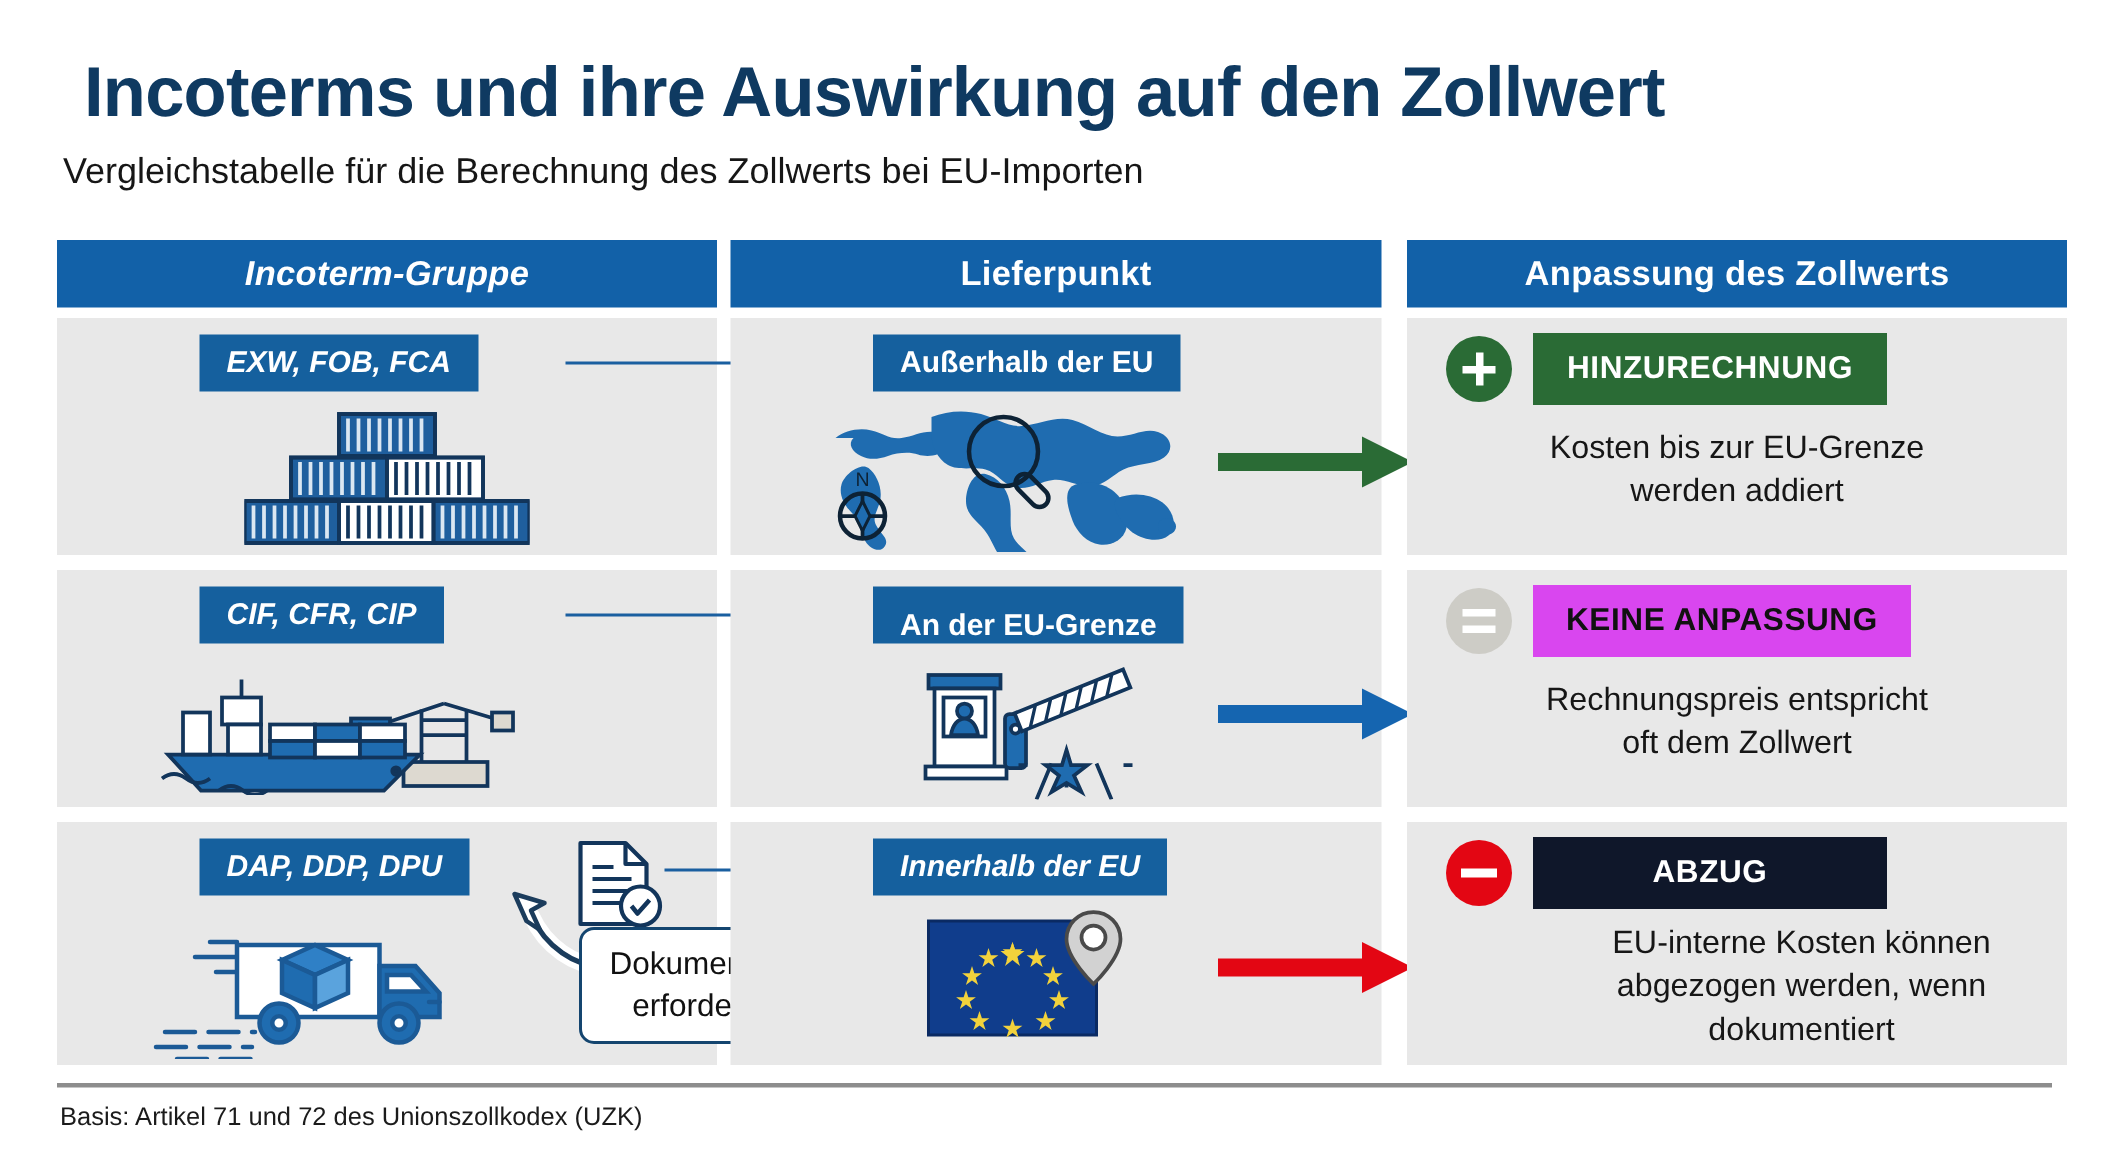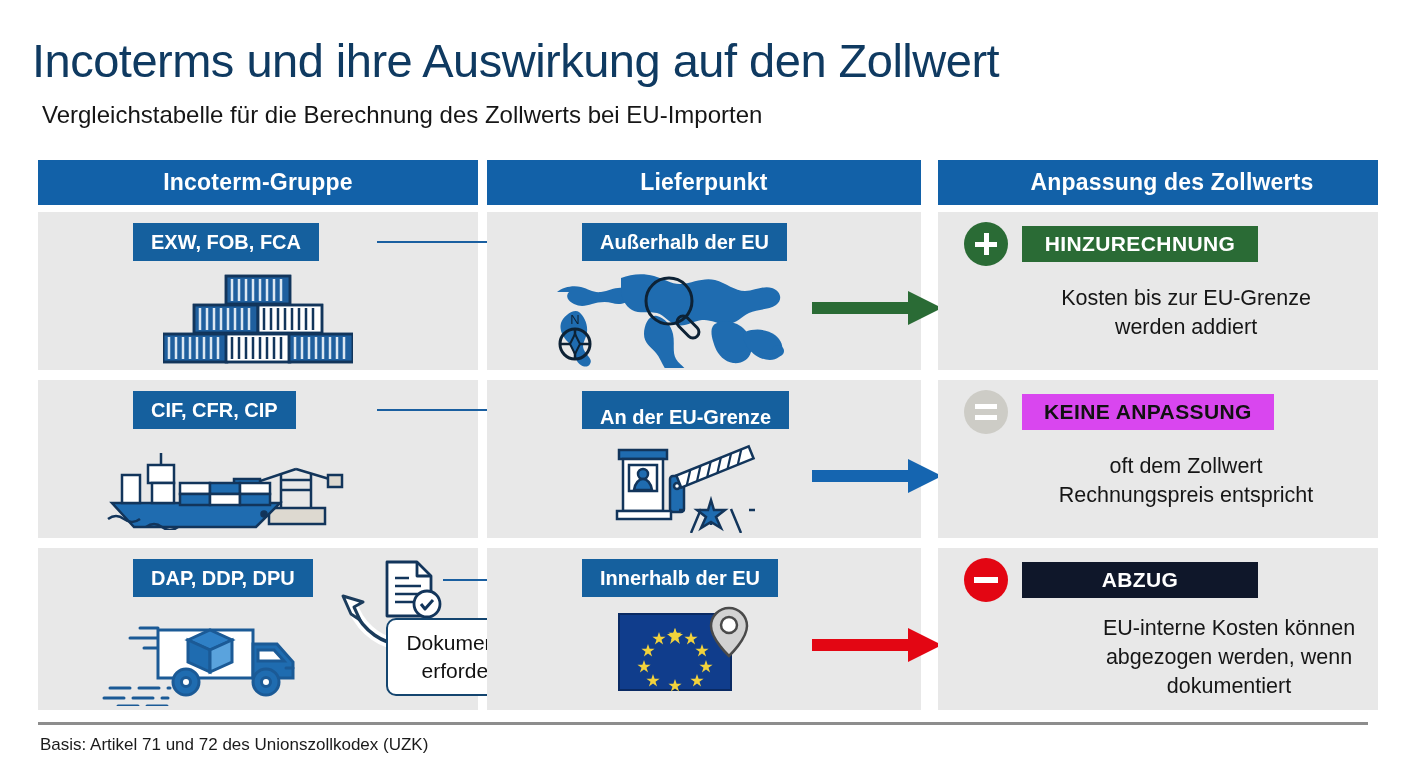--- a/index.html
+++ b/index.html
@@ -6,34 +6,34 @@
   html, body {
     width: 1408px; height: 768px;
     background: #ffffff;
     font-family: "Liberation Sans", sans-serif;
     overflow: hidden;
   }
   .page { position: relative; width: 1408px; height: 768px; background:#fff; }
 
   
   .title {
-    position: absolute; left: 32px; top: 33px;
-    font-size: 47px; font-weight: normal; letter-spacing: -0.5px;
+    position: absolute; left: 56px; top: 33px;
+    font-size: 47px; font-weight: bold; letter-spacing: -0.5px;
     color: #0f3a61; white-space: nowrap;
   }
   .subtitle {
     position: absolute; left: 42px; top: 101px;
     font-size: 24px; font-weight: normal; color: #161616;
     white-space: nowrap;
   }
 
   
-  .col1 { left: 38px;  width: 440px; }
+  .col1 { left: 38px;  width: 440px; font-style: italic; }
   .col2 { left: 487px; width: 434px; }
-  .col3 { left: 938px; width: 440px; padding-left: 28px; }
+  .col3 { left: 938px; width: 440px; }
 
   .hdr {
     position: absolute; top: 160px; height: 45px;
     background: #1261a8;
     display: flex; align-items: center; justify-content: center;
   }
   .hdr span {
     color: #ffffff; font-size: 23px; font-weight: bold;
     letter-spacing: 0.2px; white-space: nowrap;
   }
@@ -80,21 +80,21 @@
   .status-row {
     position: absolute; display: flex; align-items: center; gap: 14px;
   }
   .circ {
     width: 44px; height: 44px; border-radius: 50%;
     display: flex; align-items: center; justify-content: center;
     flex: 0 0 auto; position: relative;
   }
   .circ .bar-h { position:absolute; background:#fff; }
   .statbadge {
-    height: 36px; display: flex; align-items: center; justify-content: center;
+    height: 48px; display: flex; align-items: center; justify-content: center;
     padding: 0 22px; min-width: 236px;
   }
   .statbadge span { font-size: 21px; font-weight: bold; letter-spacing: 0.4px; white-space: nowrap; }
   .statdesc {
     position: absolute; text-align: center; width: 100%;
     font-size: 21.5px; line-height: 29px; color: #161616;
   }
 
   
   .callout {
@@ -309,22 +309,22 @@
     <div class="status-row" style="left:26px; top:10px;">
       <div class="circ" style="background:#cdccc6;">
         <div class="bar-h" style="width:22px;height:5px;left:11px;top:14px;"></div>
         <div class="bar-h" style="width:22px;height:5px;left:11px;top:25px;"></div>
       </div>
       <div class="statbadge" style="background:#d946ef;">
         <span style="color:#111111;">KEINE ANPASSUNG</span>
       </div>
     </div>
     <div class="statdesc" style="top:72px;">
+      <div>Rechnungspreis entspricht</div>
       <div>oft dem Zollwert</div>
-      <div>Rechnungspreis entspricht</div>
     </div>
   </div>
 
   <div class="cell col1 r3">
     <div class="pill" style="left:95px; top:11px;">
       <span>DAP, DDP, DPU</span>
     </div>
 
     <div style="position:absolute; left:62px; top:58px;">
       <svg width="230" height="100" viewBox="0 0 230 100">
@@ -369,21 +369,21 @@
     </svg>
   </div>
   <div class="conn" style="left:443px; top:579px; width:142px;"></div>
 
   <div class="callout" style="left:386px; top:618px; width:182px;">
     <div>Dokumentation</div>
     <div>erforderlich!</div>
   </div>
 
   <div class="cell col2 r3">
-    <div class="pill" style="left:95px; top:11px;">
+    <div class="pill" style="left:95px; top:11px;font-style:italic;">
       <span>Innerhalb der EU</span>
     </div>
 
     <div style="position:absolute; left:128px; top:58px;">
       <svg width="140" height="95" viewBox="0 0 140 95">
         <rect x="4" y="8" width="112" height="76" fill="#103d8c" stroke="#0a2a63" stroke-width="2"></rect>
         <g fill="#f2d23c">
           <g id="stars">
             <polygon points="60,22 62,28 68,28 63,32 65,38 60,34 55,38 57,32 52,28 58,28"></polygon>
           </g>

